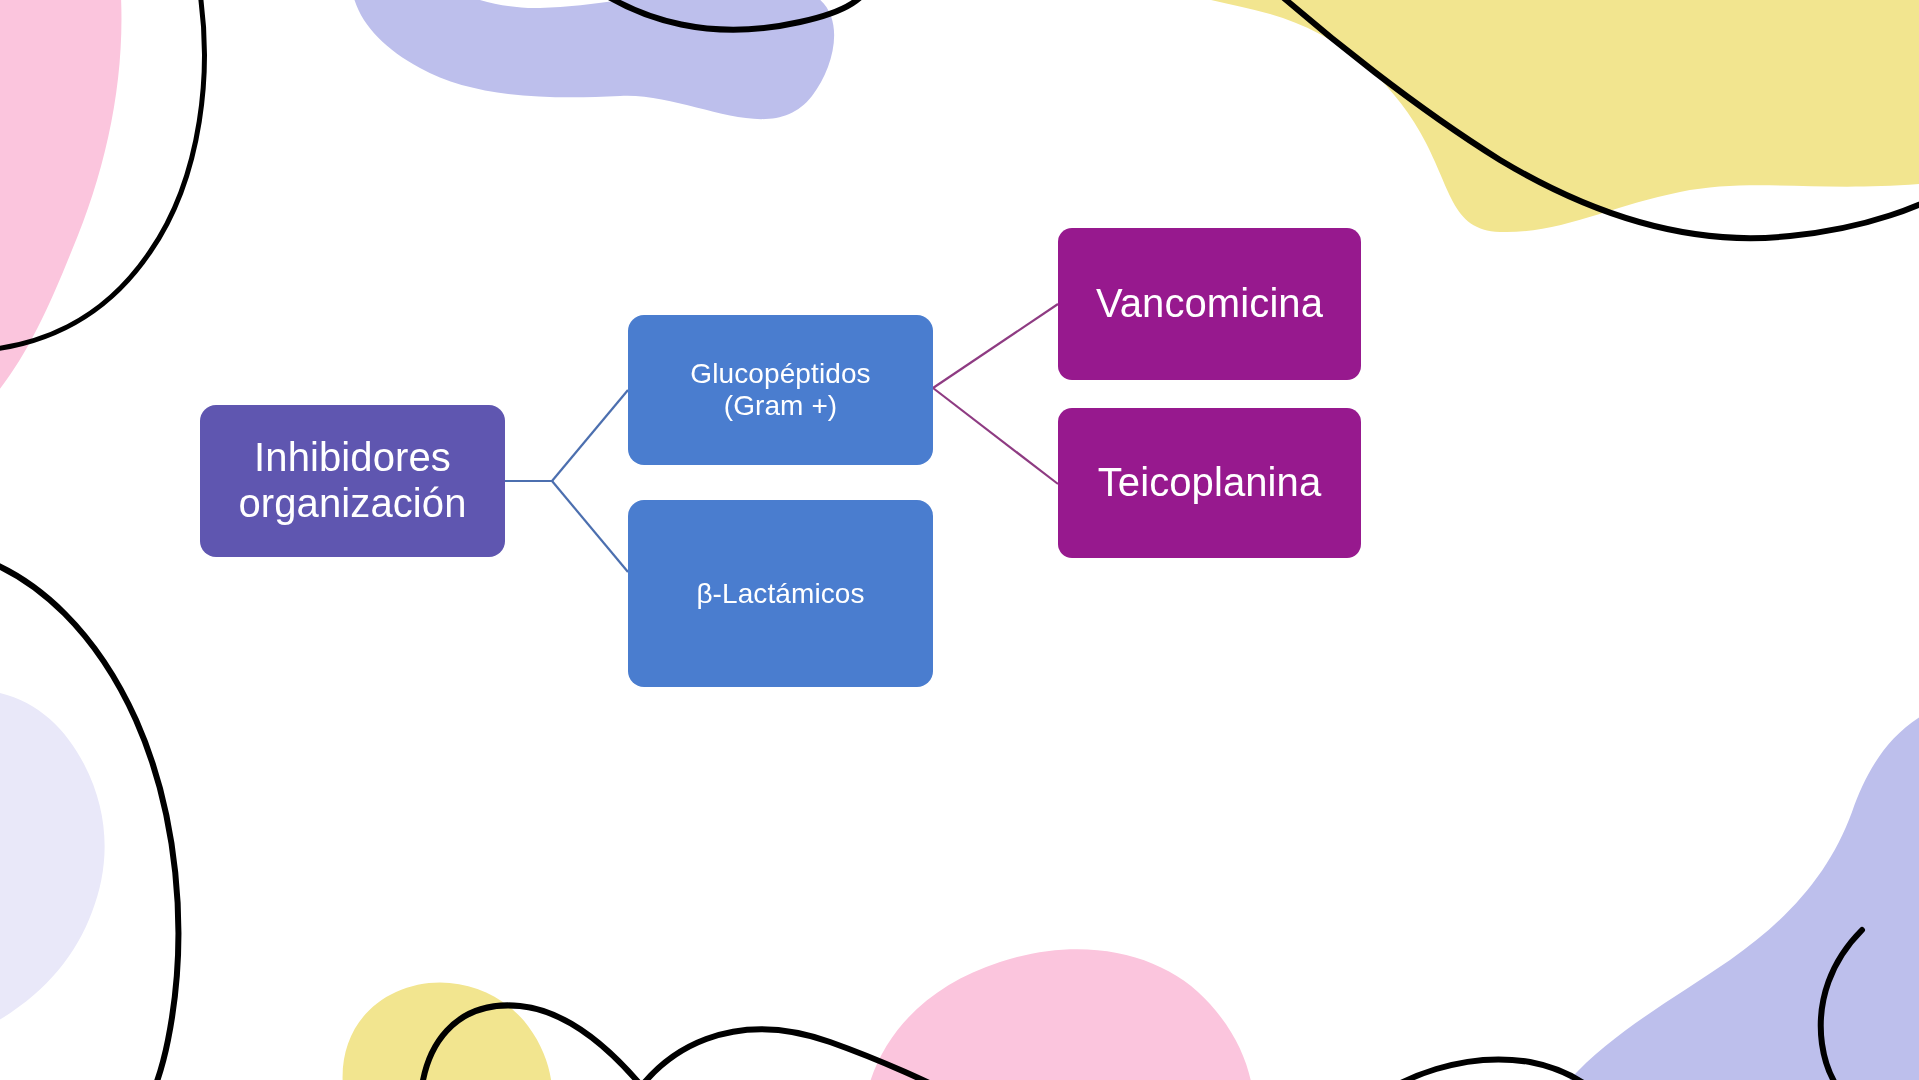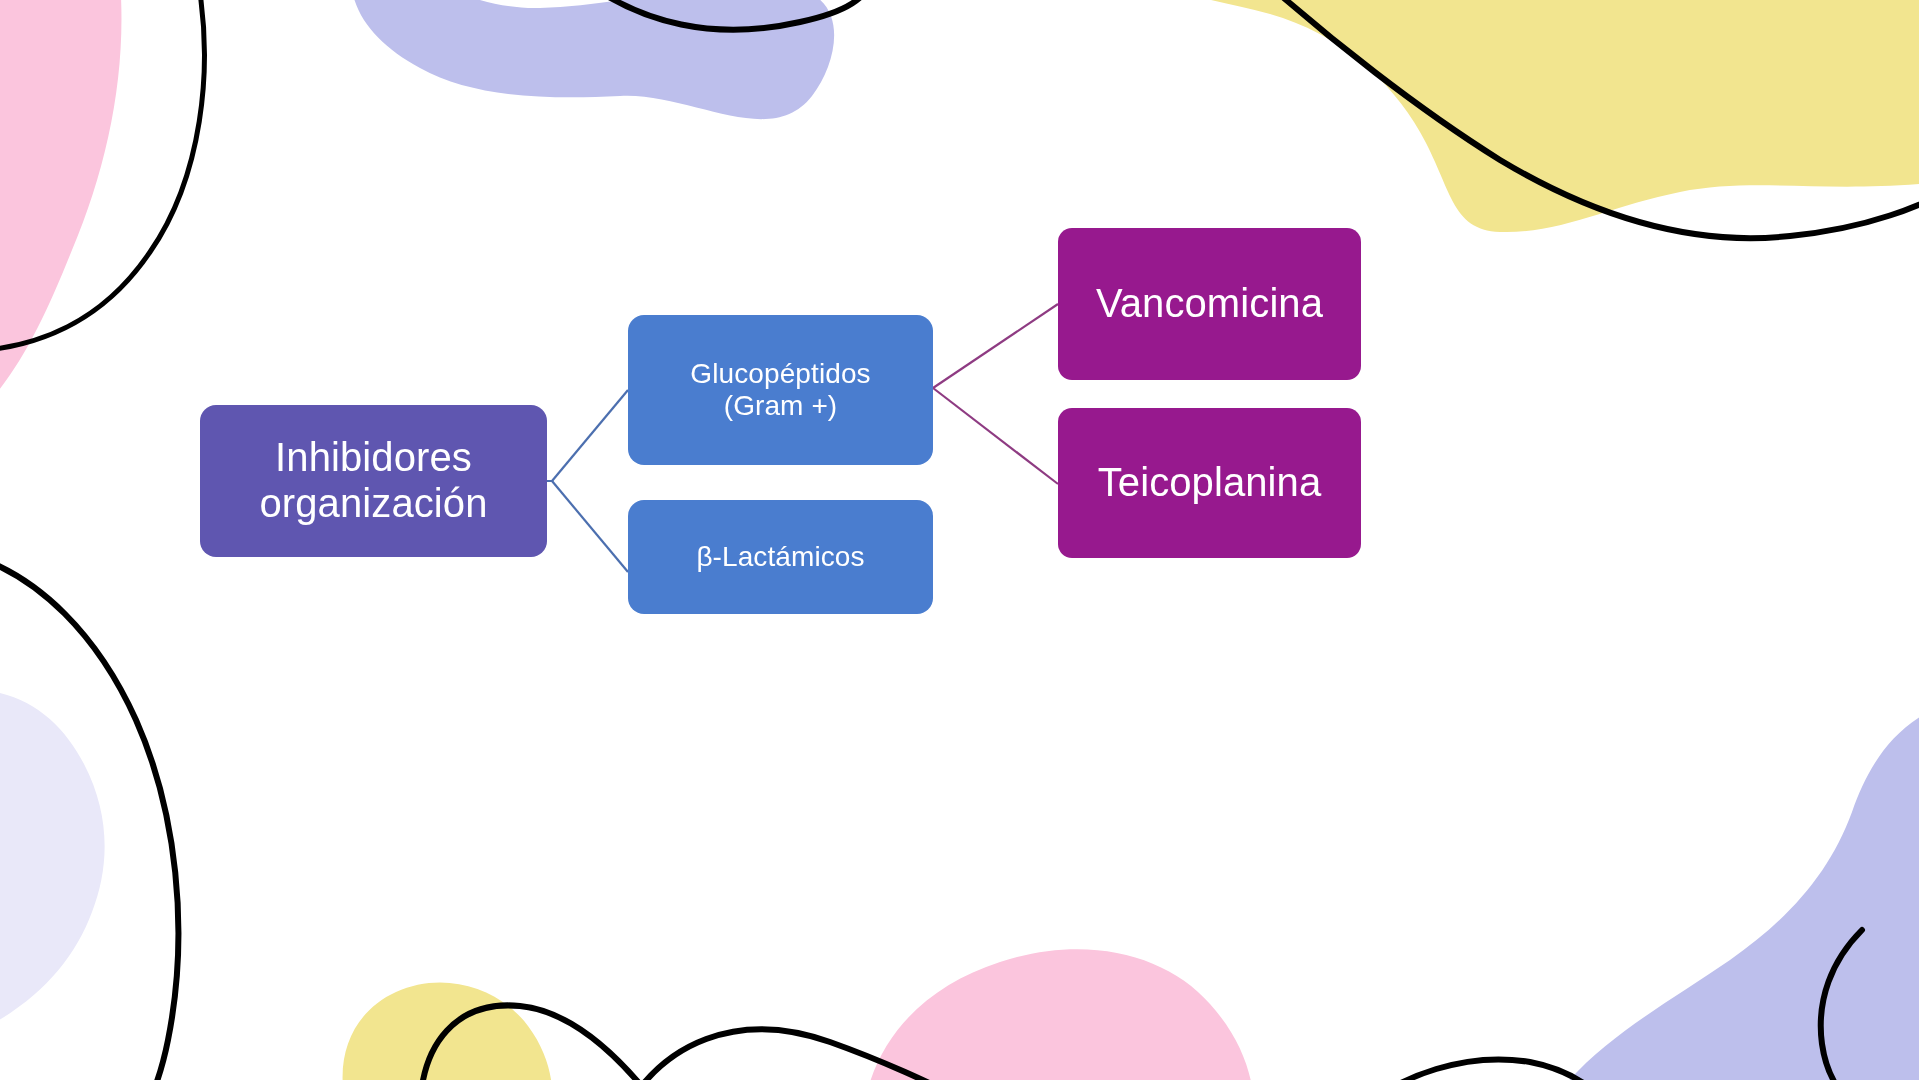--- a/index.html
+++ b/index.html
@@ -119,31 +119,31 @@
 
     <path fill="none" stroke="#4C6FAF" stroke-width="2.2" d="M 552,481 L 628,390"></path>
 
     <path fill="none" stroke="#4C6FAF" stroke-width="2.2" d="M 552,481 L 628,572"></path>
 
     <path fill="none" stroke="#8E3B82" stroke-width="2.2" d="M 933,388 L 1058,304"></path>
 
     <path fill="none" stroke="#8E3B82" stroke-width="2.2" d="M 933,388 L 1058,484"></path>
   </svg>
 
-  <div class="node node-root" style="left:200px; top:405px; width:347px; height:152px;">
+  <div class="node node-root" style="left:200px; top:405px; width:305px; height:152px;">
     <span>Inhibidores
 organización</span>
   </div>
 
   <div class="node node-mid" style="left:628px; top:315px; width:305px; height:150px;">
     <span>Glucopéptidos
 (Gram +)</span>
   </div>
 
-  <div class="node node-mid" style="left:628px; top:500px; width:305px; height:114px;">
+  <div class="node node-mid" style="left:628px; top:500px; width:305px; height:187px;">
     <span>β-Lactámicos</span>
   </div>
 
   <div class="node node-leaf" style="left:1058px; top:408px; width:303px; height:150px;">
     <span>Teicoplanina</span>
   </div>
 
   <div class="node node-leaf" style="left:1058px; top:228px; width:303px; height:152px;">
     <span>Vancomicina</span>
   </div>

